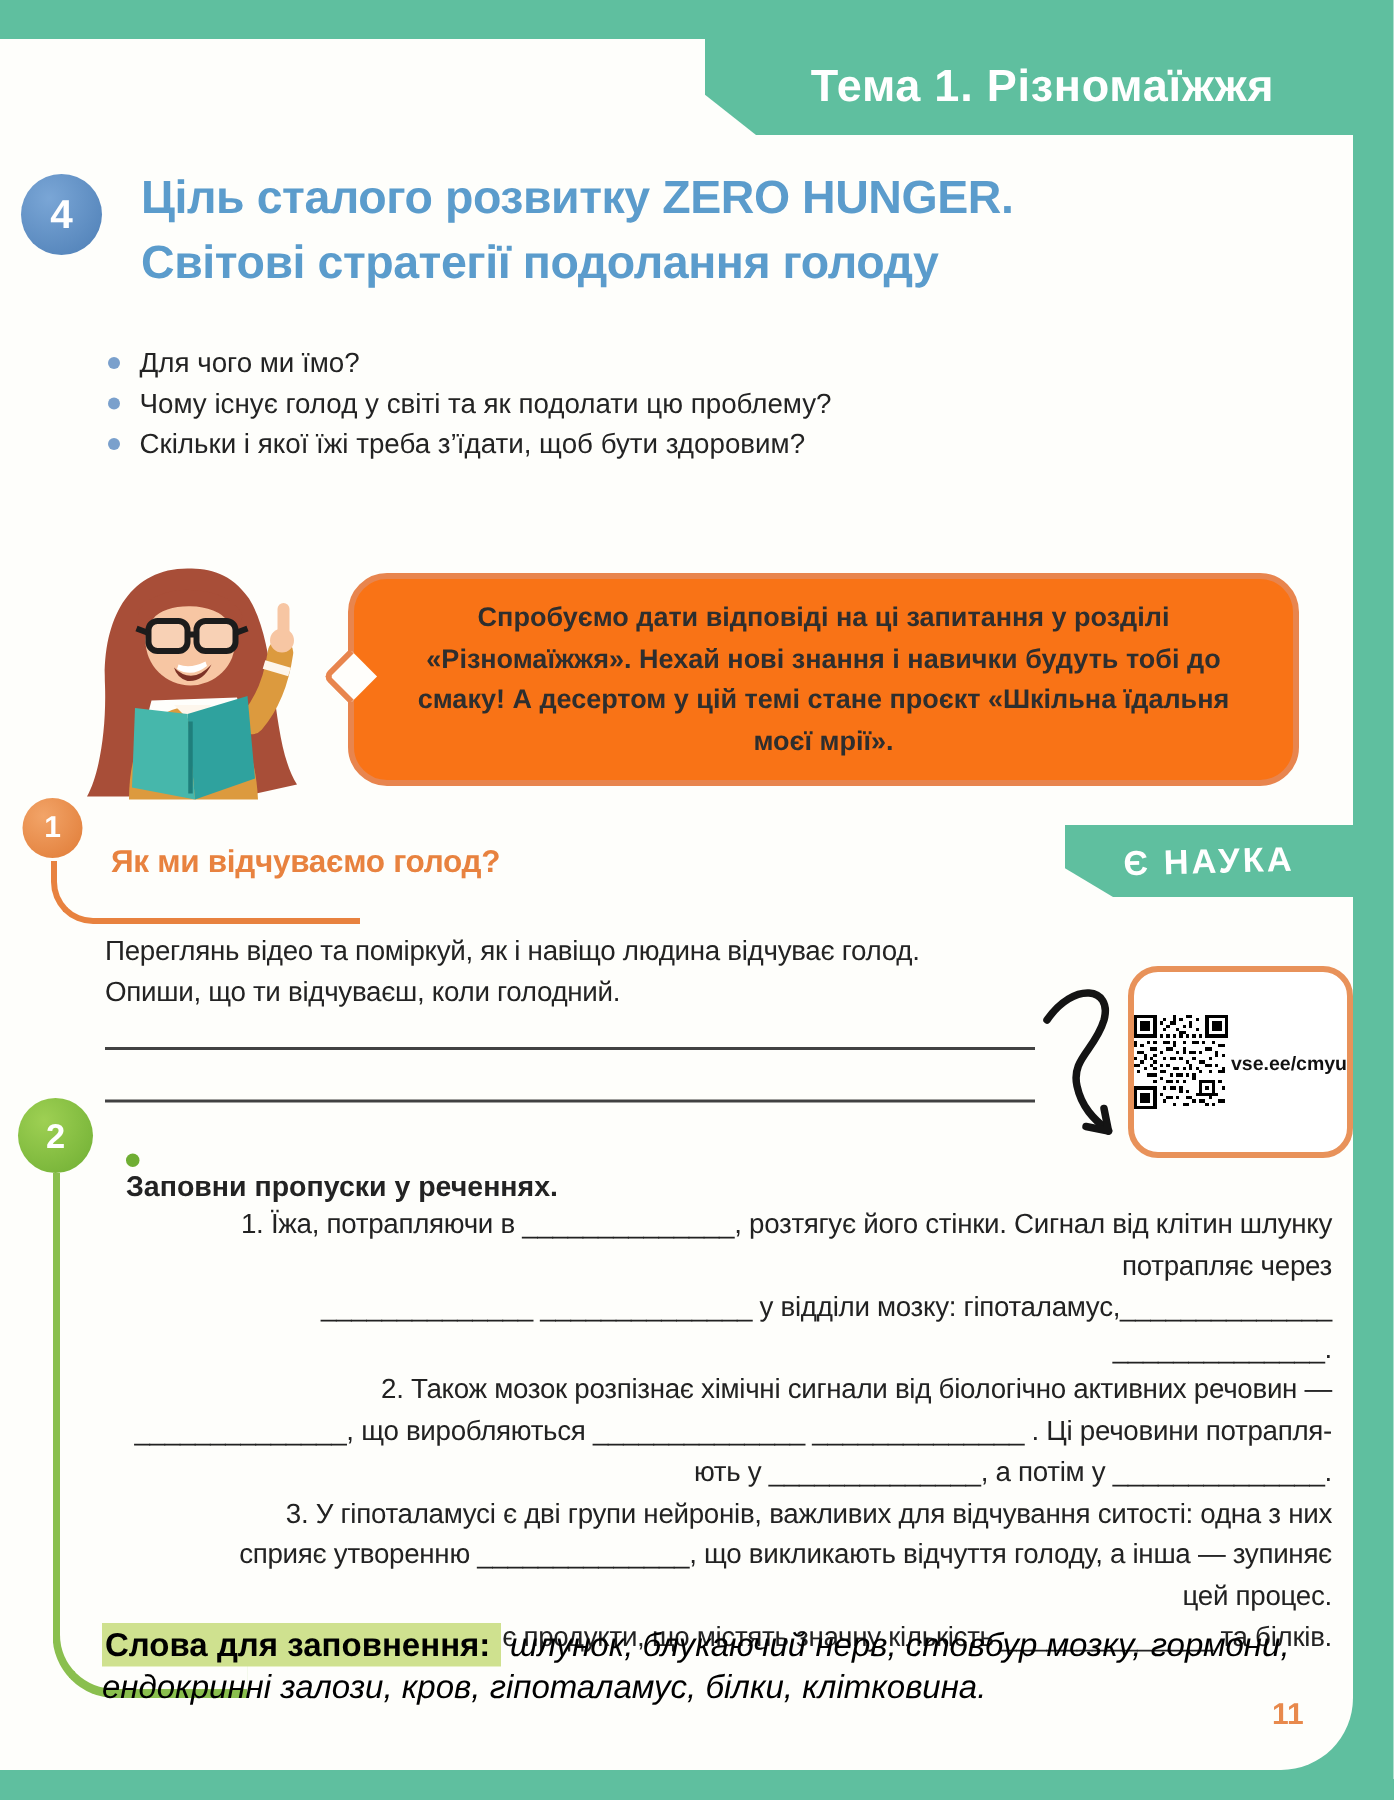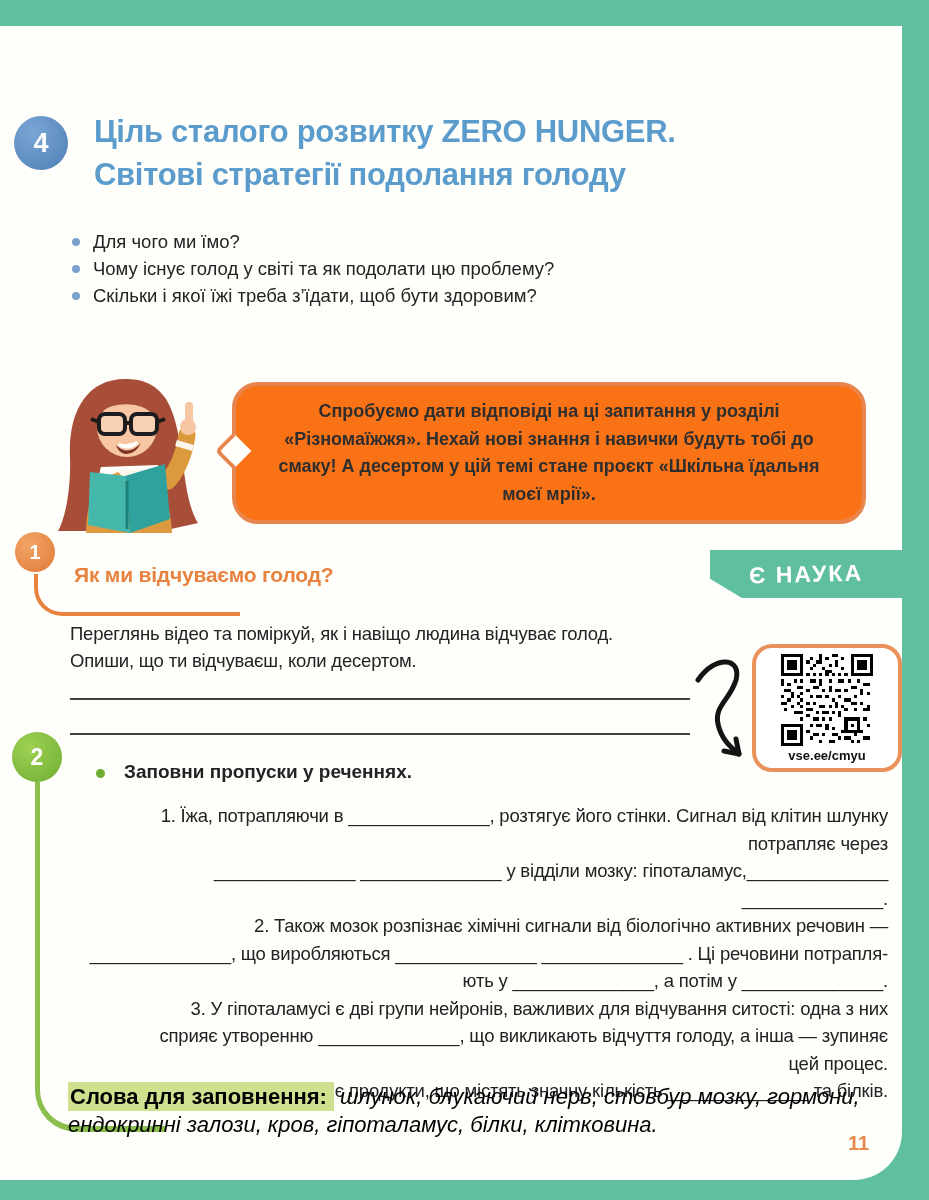--- a/index.html
+++ b/index.html
@@ -72,29 +72,29 @@
     position:absolute; left:70px; top:594px; width:660px;
     font-size:18.5px; line-height:27px; color:#232323; white-space:pre-wrap;
     letter-spacing:-0.2px;
   }
   .answer-line { position:absolute; left:70px; width:620px; height:0; border-bottom:2.5px solid #424242; }
   .al-1 { top:672px; } .al-2 { top:707px; }
   .arrow-wrap { position:absolute; left:684px; top:624px; width:78px; height:120px; }
   .qr-box {
     position:absolute; left:752px; top:618px; width:150px; height:128px;
     border:4px solid #e8925a; border-radius:20px; background:#fff;
-    display:flex; flex-direction:column; align-items:center; justify-content:center; gap:2px;
+    display:flex; align-items:center; justify-content:center; gap:2px;
   }
   .qr-caption { font-size:13px; font-weight:bold; color:#111; }
   .bracket-2 {
     position:absolute; left:35px; top:756px; width:130px; height:350px;
     border-left:5px solid #8abf4e; border-bottom:6px solid #8abf4e;
     border-bottom-left-radius:42px;
   }
-  .task-2 { position:absolute; left:96px; top:735px; display:flex; gap:19px; }
+  .task-2 { position:absolute; left:84px; top:735px; display:flex; gap:3px;flex-direction:column; }
   .t-dot { width:9px; height:9px; border-radius:50%; background:#6fae33; margin-top:8px; flex:0 0 9px; }
   .task-2-label { font-size:19px; font-weight:bold; color:#232323; }
   .sentences { position:absolute; left:68px; top:776px; width:820px; }
   .sentences p {
     font-size:18.5px; line-height:27.5px; color:#222; white-space:pre-wrap;
     letter-spacing:-0.2px;
     text-align:right;
   }
   .wordbank {
     position:absolute; left:68px; top:1057px; width:820px;
@@ -106,20 +106,21 @@
     position:absolute; left:848px; top:1106px;
     font-size:20px; font-weight:bold; color:var(--pagenum,#e8894c);
   }
 </style>
 </head>
 <body>
 
 <div class="page">
   <div class="content">
 
+    <div class="banner">Тема 1. Різномаїжжя</div>
 
     <div class="num-badge badge-4">4</div>
 
     <div class="lesson-title">
       <div>Ціль сталого розвитку ZERO HUNGER.</div>
       <div>Світові стратегії подолання голоду</div>
     </div>
 
     <ul class="questions">
       <li>
@@ -165,21 +166,21 @@
 
     <div class="num-badge badge-1">1</div>
     <div class="bracket-1"></div>
     <div class="heading-1">Як ми відчуваємо голод?</div>
 
     <div class="science-badge">
       <span>Є НАУКА</span>
     </div>
 
     <div class="para-1">Переглянь відео та поміркуй, як і навіщо людина відчуває голод.
-Опиши, що ти відчуваєш, коли десертом.</div>
+Опиши, що ти відчуваєш, коли голодний.</div>
 
     <div class="answer-line al-1"></div>
     <div class="answer-line al-2"></div>
 
     <div class="arrow-wrap">
       <svg viewBox="0 0 78 120" width="78" height="120">
         <path d="M14,30 C32,4 58,8 52,30 C46,50 30,56 34,74 C37,88 45,96 55,104" fill="none" stroke="#141414" stroke-width="5" stroke-linecap="round"></path>
         <path d="M55,104 l-15,-3 M55,104 l-3,-15" fill="none" stroke="#141414" stroke-width="5" stroke-linecap="round"></path>
       </svg>
     </div>

